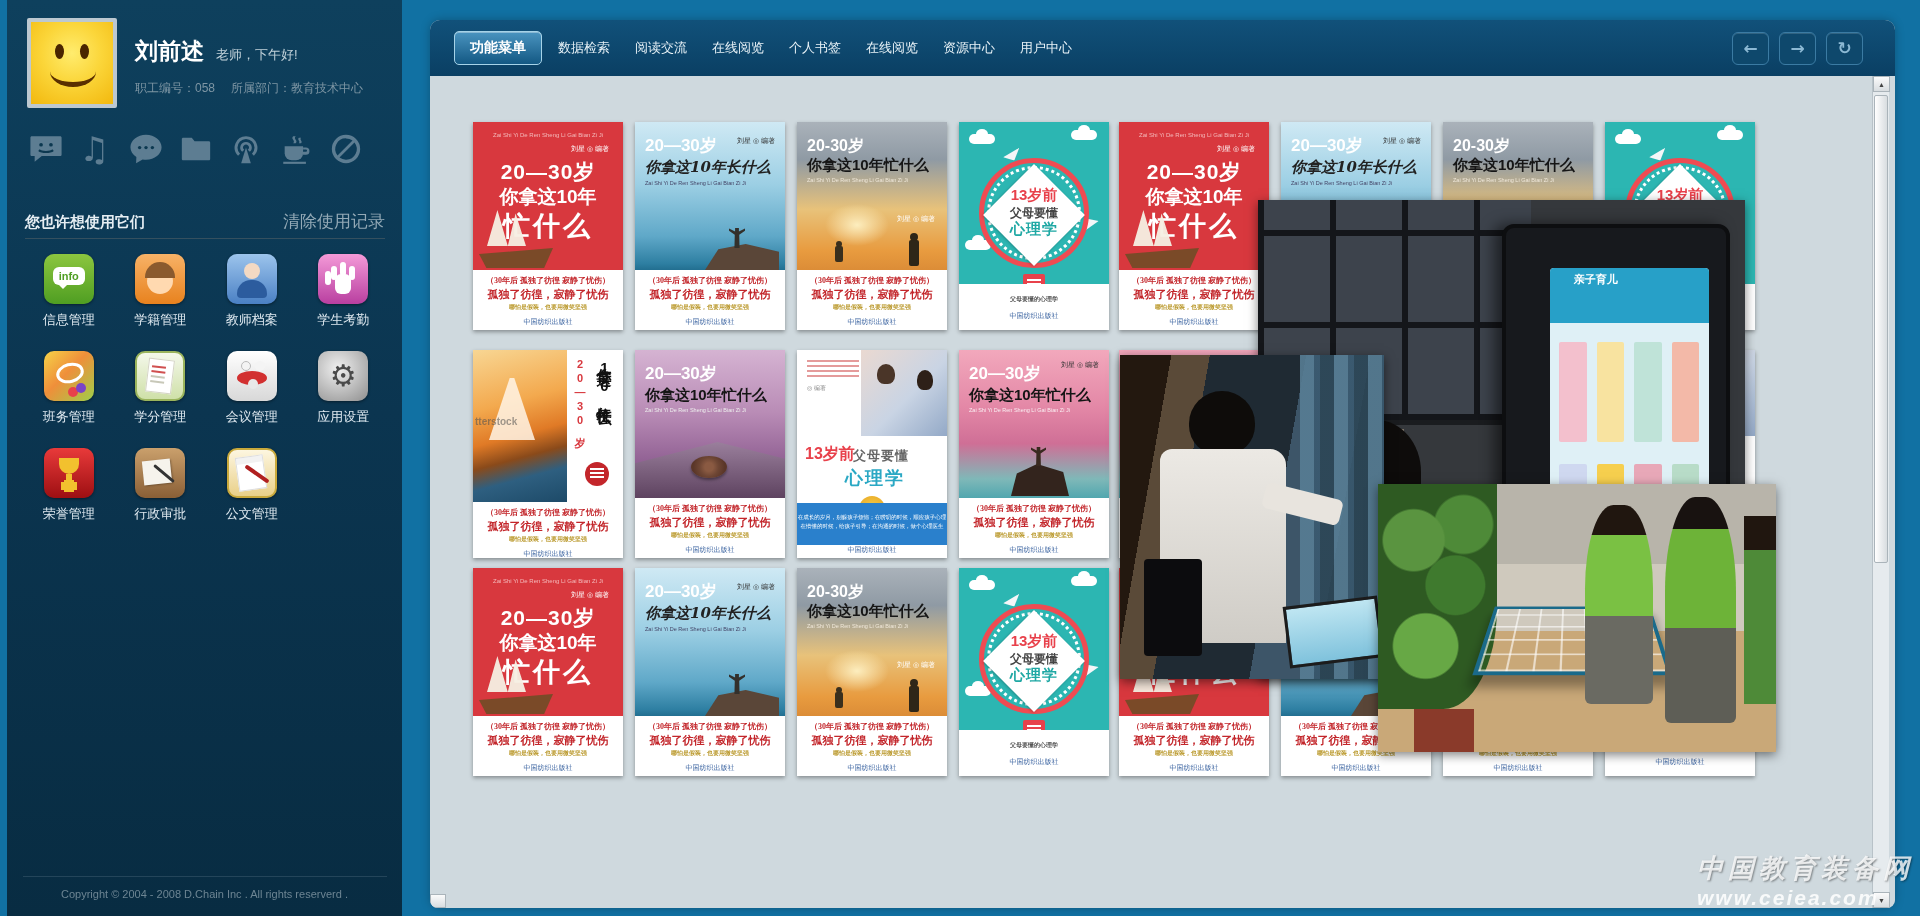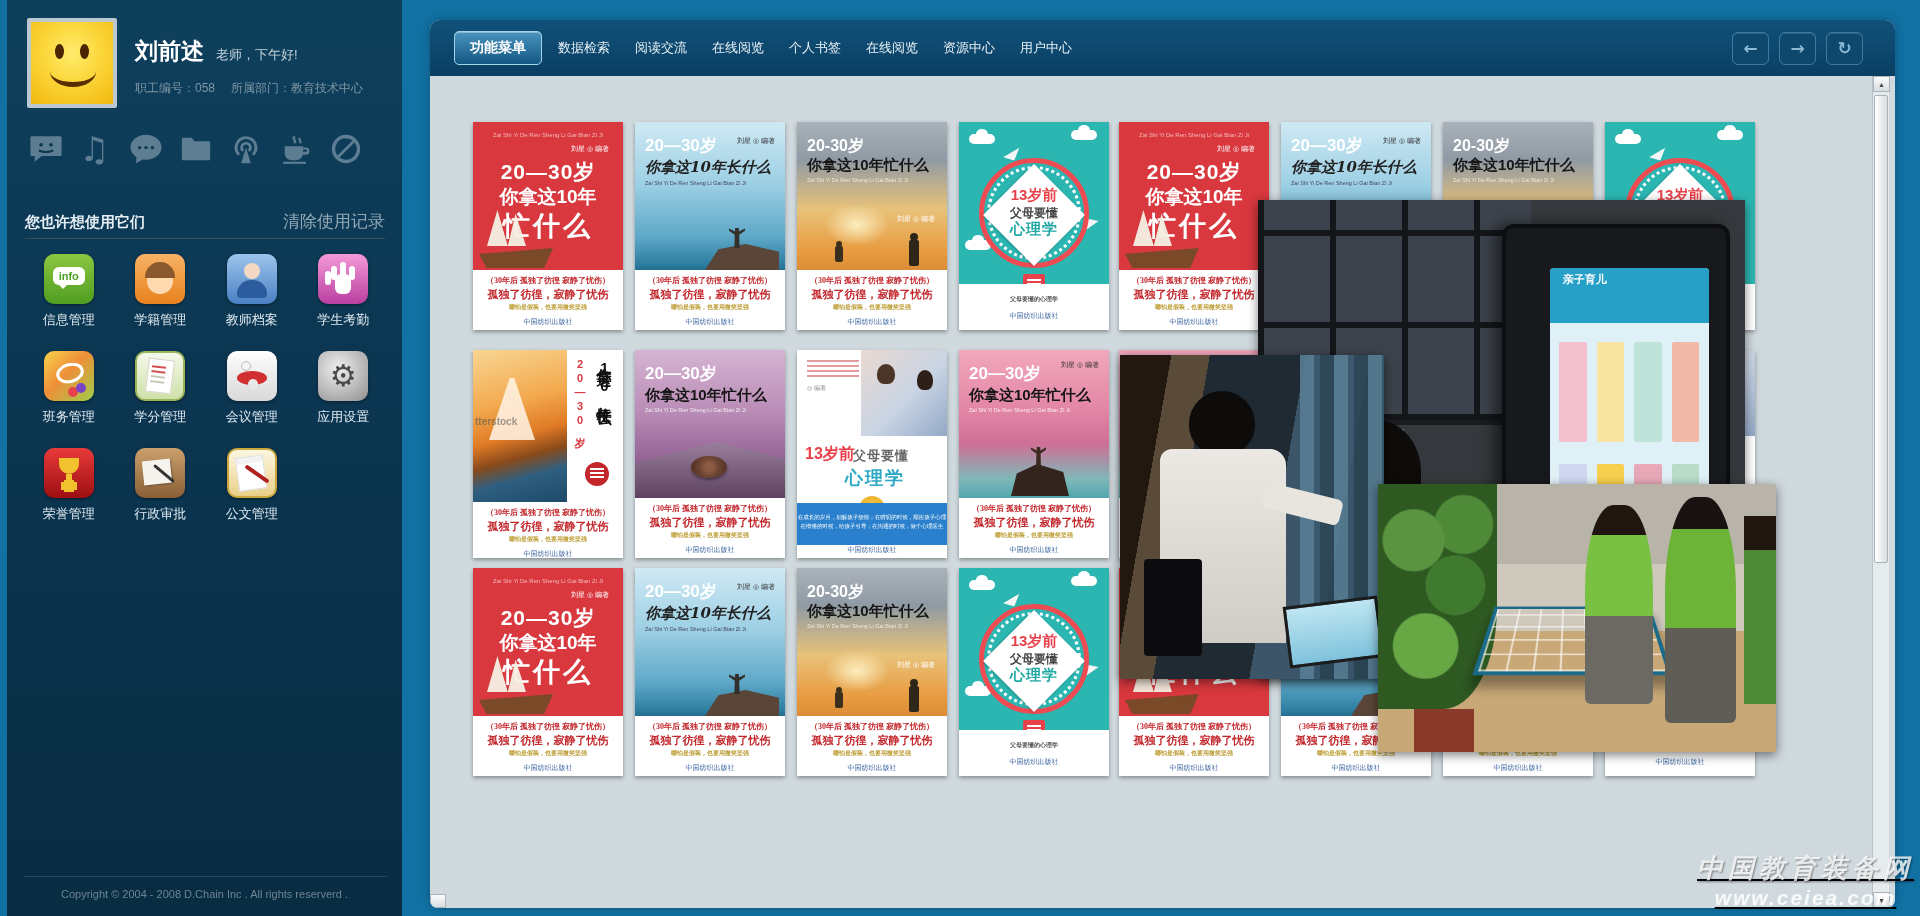--- a/index.html
+++ b/index.html
@@ -212,21 +212,21 @@
   .p1-windows{position:absolute;left:0;top:0;width:56%;height:46%;background:#3d434c;
     background-image:repeating-linear-gradient(90deg,#14161a 0 6px,transparent 6px 72px),
                      repeating-linear-gradient(0deg,#14161a 0 6px,transparent 6px 92px);
     border-bottom:5px solid #1a1c1f;}
   .p1-wall{position:absolute;left:0;bottom:0;width:30%;height:52%;background:#7a7166;}
   .p1-wall::before{content:"";position:absolute;left:12%;top:12%;width:34%;height:32%;background:#e8e2d2;
     box-shadow:0 62px 0 #dcd4c2,58px 28px 0 #cfc8b8;}
   .p1-kiosk{position:absolute;right:3%;top:5%;width:47%;height:94%;background:#17191d;border-radius:12px;
     border:4px solid #0d0e10;box-shadow:-8px 0 14px rgba(0,0,0,.5);box-sizing:border-box;}
   .p1-screen{position:absolute;right:8%;top:9%;width:72%;height:84%;background:#dff0f6;border-radius:4px;overflow:hidden;}
-  .p1s-head{height:15%;background:#27a0c8;color:#fff;font-size:11px;font-weight:bold;padding:4px 0 0 13px;box-sizing:border-box;}
+  .p1s-head{height:15%;background:#27a0c8;color:#fff;font-size:11px;font-weight:bold;padding:4px 0 0 24px;box-sizing:border-box;}
   .p1s-grid{position:absolute;left:6%;right:6%;top:20%;bottom:5%;display:grid;
     grid-template-columns:repeat(4,1fr);grid-auto-rows:36%;gap:8% 7%;}
   .p1s-grid i{background:#f3c0cd;border-radius:2px;}
   .p1s-grid i:nth-child(2){background:#f8e3a0;}
   .p1s-grid i:nth-child(3){background:#bfe3d8;}
   .p1s-grid i:nth-child(4){background:#f3b9a8;}
   .p1s-grid i:nth-child(5){background:#cfd8f0;}
   .p1s-grid i:nth-child(6){background:#f6cf4e;}
   .p1s-grid i:nth-child(7){background:#e8a8b8;}
   .p1s-grid i:nth-child(8){background:#b8dcc8;}
@@ -271,21 +271,21 @@
   .vs-up{top:0;}
   .vs-up::before{content:"▲";}
   .vs-down{bottom:0;}
   .vs-down::before{content:"▼";}
   .vs-thumb{position:absolute;left:1px;top:19px;width:14px;height:468px;border:1px solid #aab4ba;border-radius:2px;
     background:linear-gradient(90deg,#ffffff,#d8dde0);box-sizing:border-box;}
   .hstub{position:absolute;left:0;bottom:0;width:16px;height:14px;background:linear-gradient(#fbfbfb,#d8dde0);
     border:1px solid #aab4ba;box-sizing:border-box;}
 
   
-  .watermark{position:absolute;right:6px;bottom:6px;text-align:center;z-index:60;pointer-events:none;text-decoration:underline;}
+  .watermark{position:absolute;right:6px;bottom:6px;text-align:left;z-index:60;pointer-events:none;}
   .wm1{font-family:"DejaVu Serif","Liberation Serif",serif;font-style:italic;font-weight:bold;font-size:26px;
     letter-spacing:5px;color:rgba(255,255,255,.8);text-shadow:1px 1px 2px rgba(0,0,0,.4);}
   .wm2{font-weight:bold;font-size:21px;letter-spacing:2px;color:rgba(255,255,255,.85);font-style:italic;}
 </style>
 </head>
 <body>
 
 <aside class="sidebar">
   <div class="avatar"></div>
   <div class="u-row">

